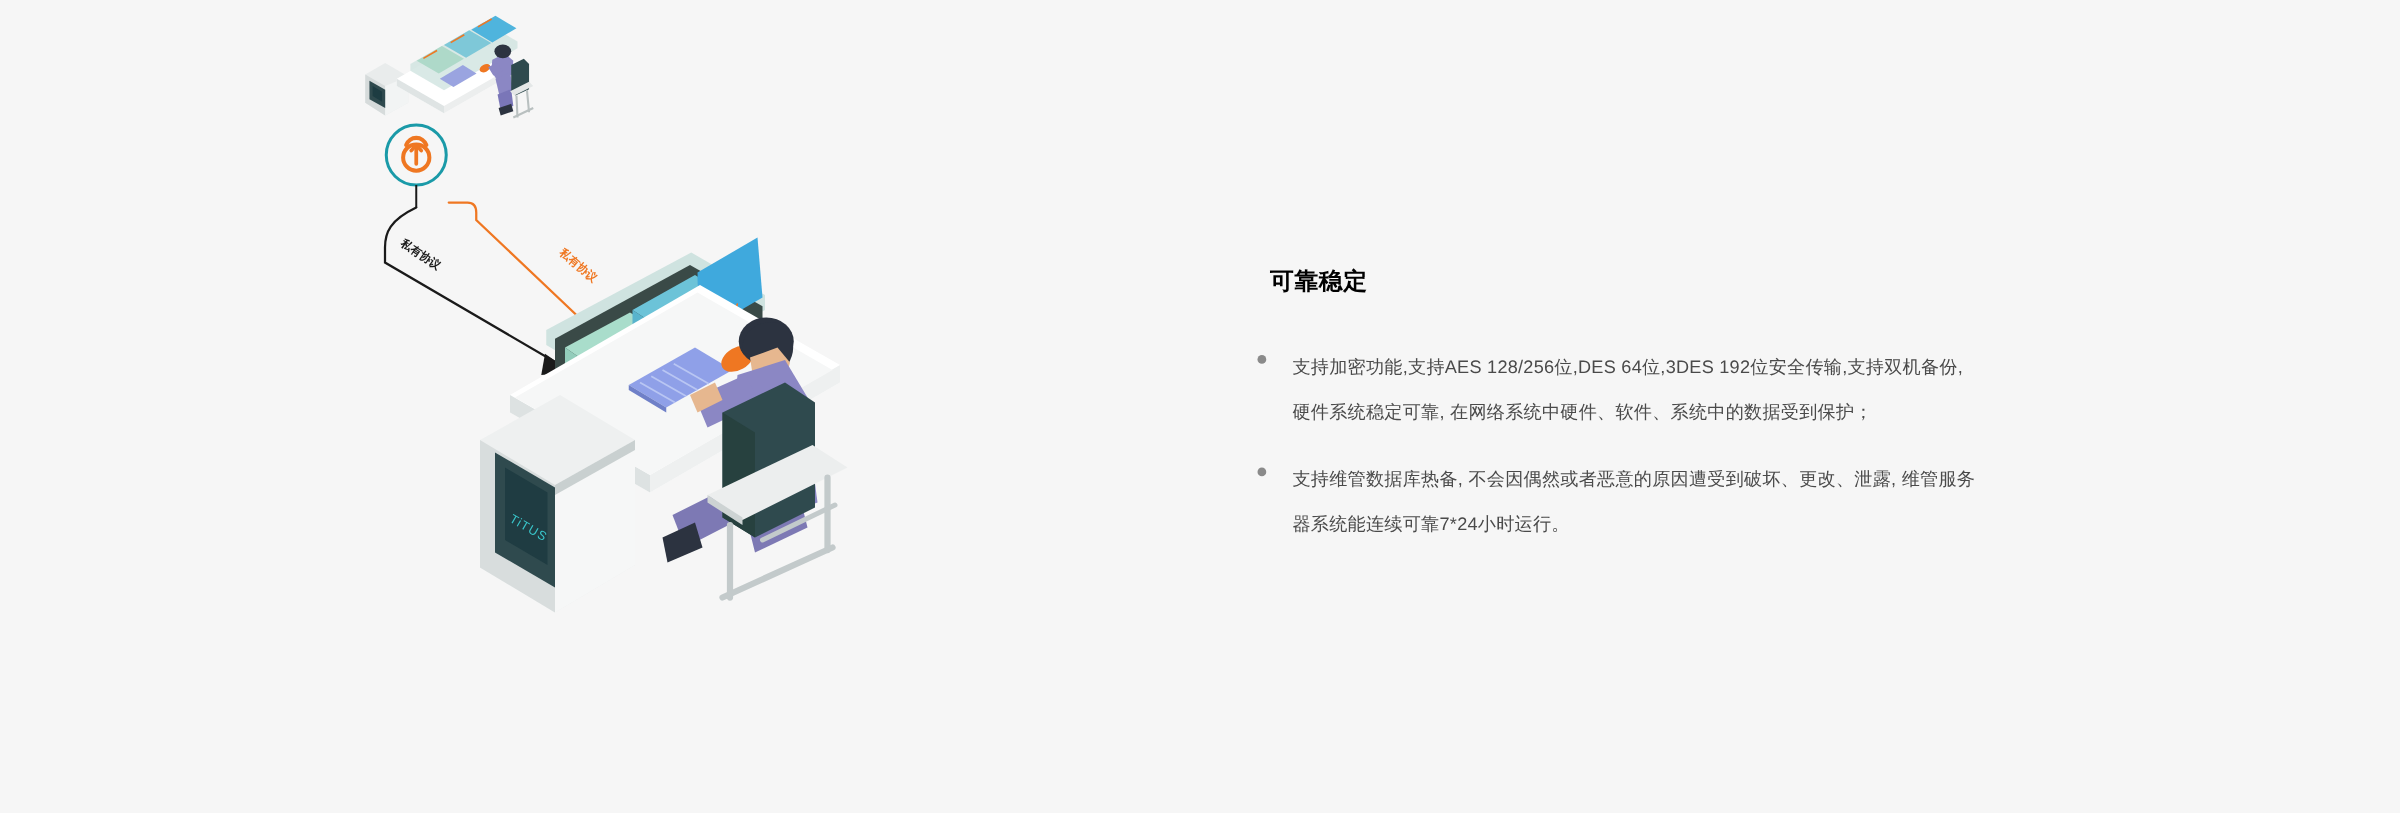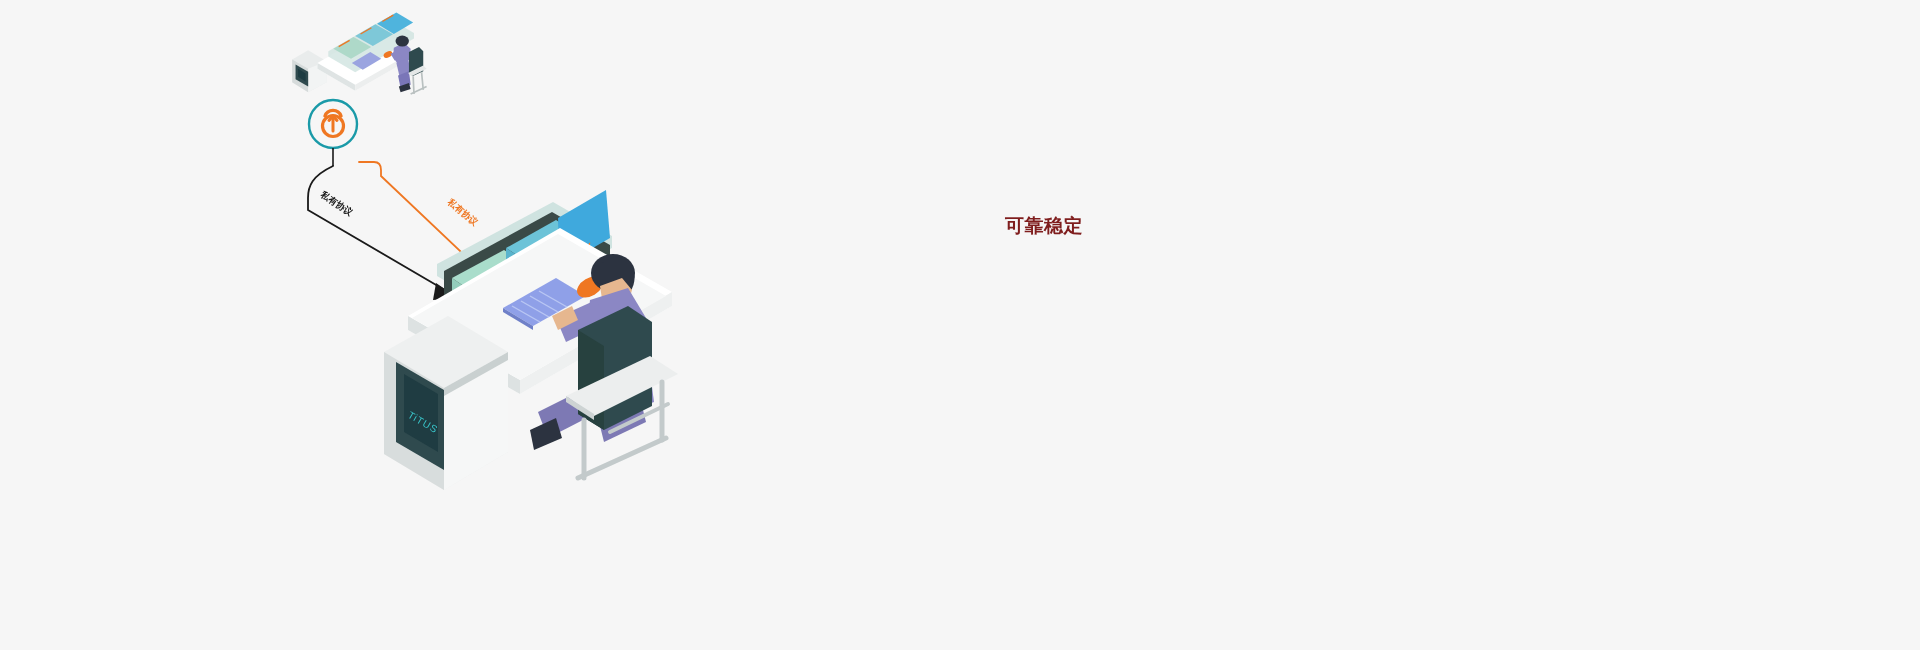--- a/index.html
+++ b/index.html
@@ -31,23 +31,23 @@
   
   #text-panel {
     position: absolute;
     left: 1000px;
     top: 215px;
     width: 700px;
   }
   #feature-title {
     font-size: 19px;
     font-weight: bold;
-    color: #7f1d1d;
+    color: #000000;
     letter-spacing: 0.5px;
-    margin: 0 0 38px 5px;
+    margin: 0 0 38px 16px;
     line-height: 1.2;
   }
   .bullet-list {
     list-style: none;
     margin: 0;
     padding: 0;
   }
   .bullet-item {
     position: relative;
     padding-left: 34px;
@@ -232,13 +232,25 @@
         <path d="M610 432 L668 404" stroke="#c3cacb" stroke-width="4" fill="none" stroke-linecap="round"></path>
       </g>
 
     </g>
   </svg>
 </div>
 
 <div id="text-panel">
   <h2 id="feature-title">可靠稳定</h2>
 
+  <ul class="bullet-list">
+    <li class="bullet-item">
+      <span class="bullet-dot"></span>
+      <div class="bullet-line">支持加密功能,支持AES 128/256位,DES 64位,3DES 192位安全传输,支持双机备份,</div>
+      <div class="bullet-line">硬件系统稳定可靠, 在网络系统中硬件、软件、系统中的数据受到保护；</div>
+    </li>
+    <li class="bullet-item">
+      <span class="bullet-dot"></span>
+      <div class="bullet-line">支持维管数据库热备, 不会因偶然或者恶意的原因遭受到破坏、更改、泄露, 维管服务</div>
+      <div class="bullet-line">器系统能连续可靠7*24小时运行。</div>
+    </li>
+  </ul>
 </div>
 
 </body></html>

